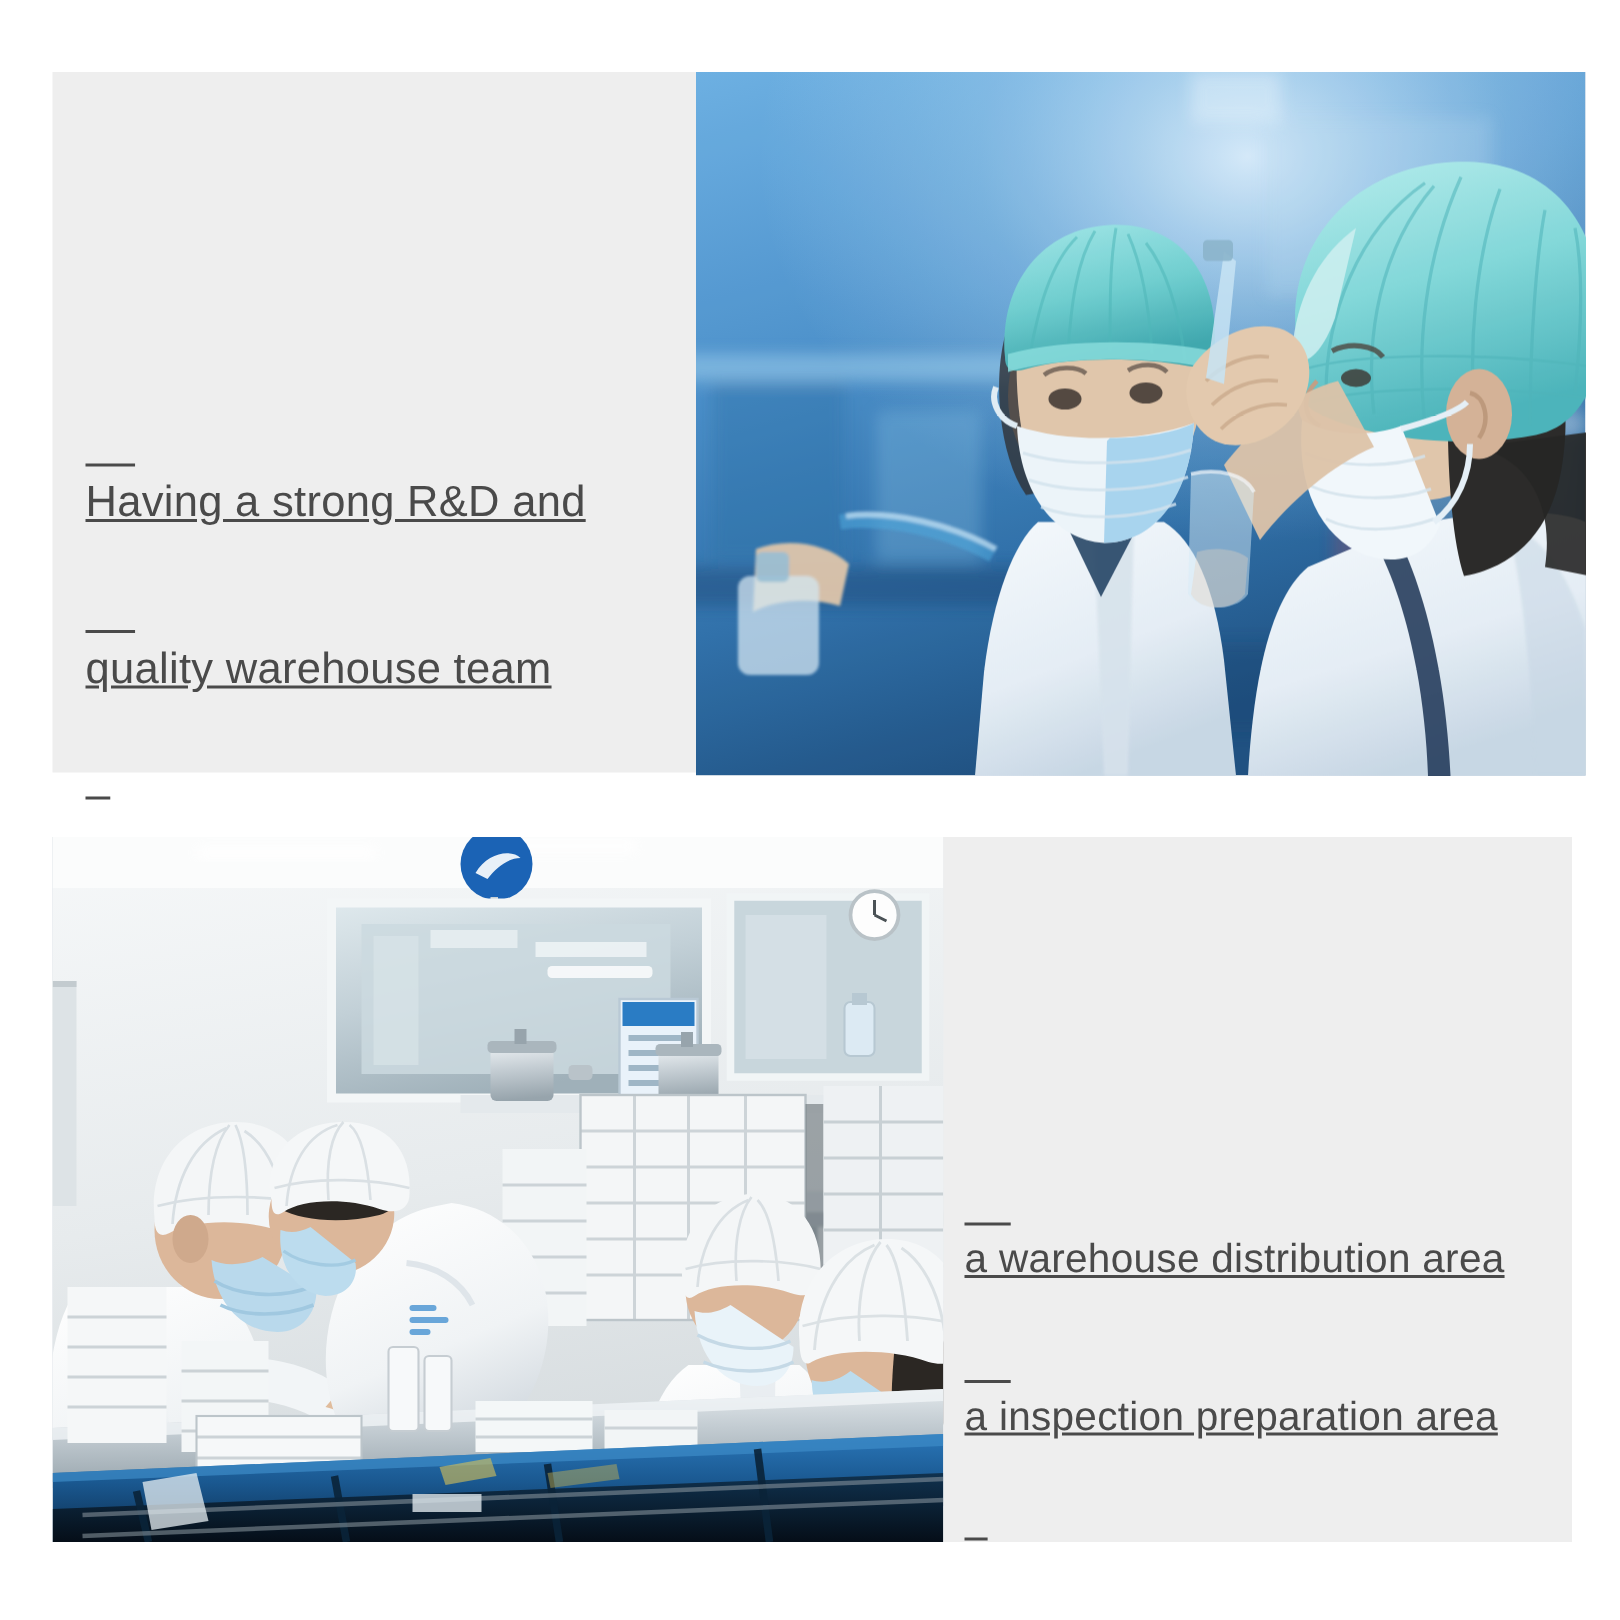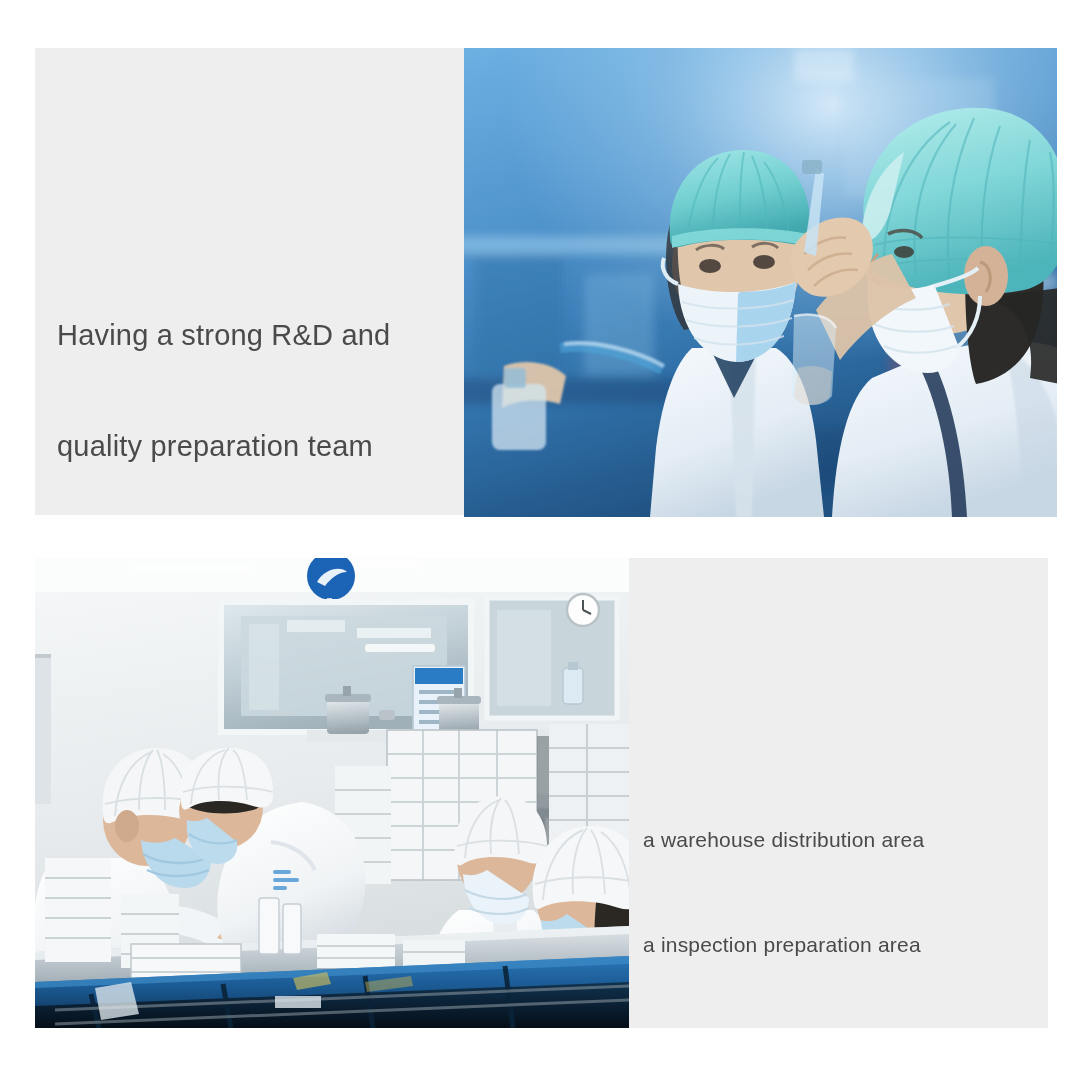--- a/index.html
+++ b/index.html
@@ -34,37 +34,38 @@
     background: #d8dee4;
   }
   .photo svg { display: block; width: 100%; height: 100%; }
 
   .caption {
     position: absolute;
     color: #4a4a4a;
     font-weight: 400;
     letter-spacing: 0.2px;
     white-space: pre;
+    text-decoration: underline;
   }
   .caption .line { display: block; }
 
   
   #top-panel   { left: 35px;  top: 48px;  width: 429px; height: 467px; }
   #top-photo   { left: 464px; top: 48px;  width: 593px; height: 469px; }
   #top-caption {
     left: 57px; top: 243px; width: 400px;
     font-size: 29px; line-height: 37px;
   }
 
   
   #bottom-photo   { left: 35px;  top: 558px; width: 594px; height: 470px; }
   #bottom-panel   { left: 629px; top: 558px; width: 419px; height: 470px; }
   #bottom-caption {
     left: 643px; top: 752px; width: 400px;
-    font-size: 21px; line-height: 35px;
+    font-size: 27px; line-height: 35px;
   }
 </style>
 </head>
 <body>
 
 <div class="canvas">
 
   <div id="top-panel" class="panel"></div>
 
   <div id="top-photo" class="photo">
@@ -251,21 +252,21 @@
         <path d="M96 300 C128 296 170 306 198 322" stroke="#4fa8dc" stroke-width="10" fill="none" opacity="0.6"></path>
         <path d="M100 296 C130 292 172 302 200 318" stroke="#d9eefb" stroke-width="4" fill="none" opacity="0.7"></path>
       </g>
 
       <rect x="0" y="0" width="593" height="469" fill="#4f93cd" opacity="0.06"></rect>
     </svg>
   </div>
 
   <div id="top-caption" class="caption">
     <span class="line">Having a strong R&amp;D and</span>
-    <span class="line">quality preparation team</span>
+    <span class="line">quality warehouse team</span>
   </div>
 
   <div id="bottom-photo" class="photo">
     <svg viewBox="0 0 594 470" preserveAspectRatio="xMidYMid slice" role="img">
       <defs>
         <linearGradient id="wallGrad" x1="0" y1="0" x2="0.2" y2="1">
           <stop offset="0%" stop-color="#f6f8f9"></stop>
           <stop offset="55%" stop-color="#e7ebed"></stop>
           <stop offset="100%" stop-color="#d4dadd"></stop>
         </linearGradient>

